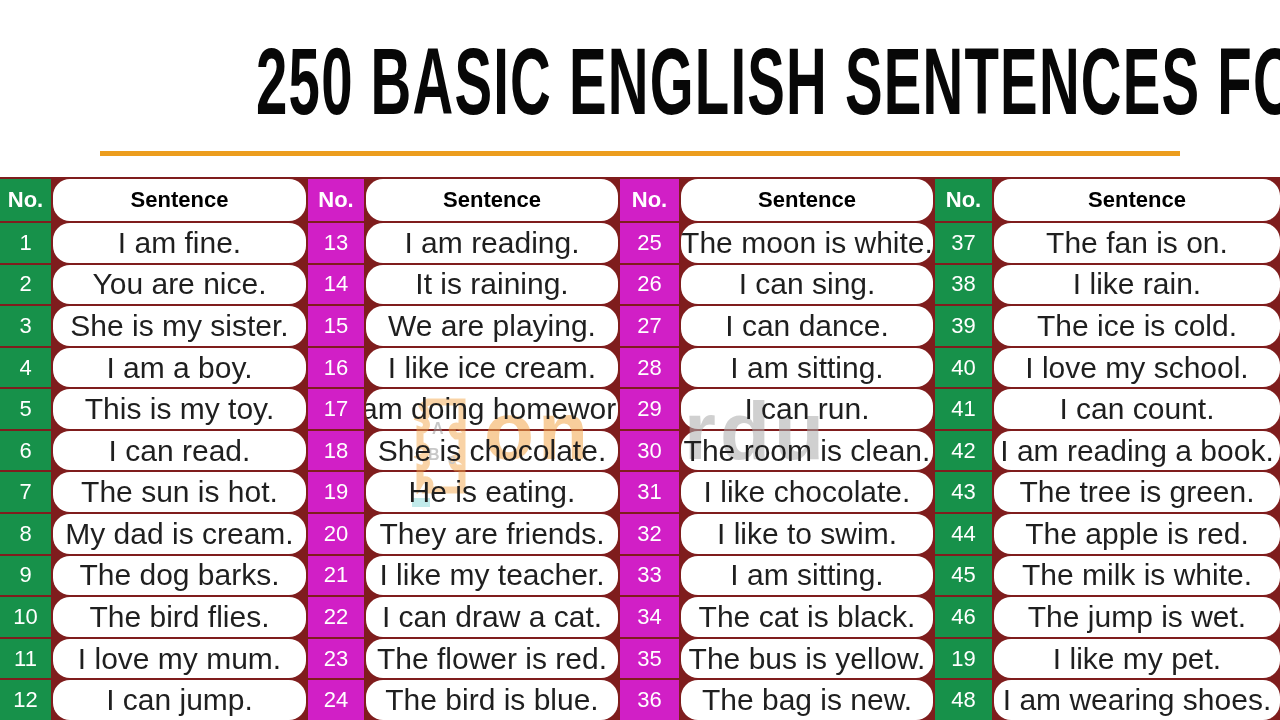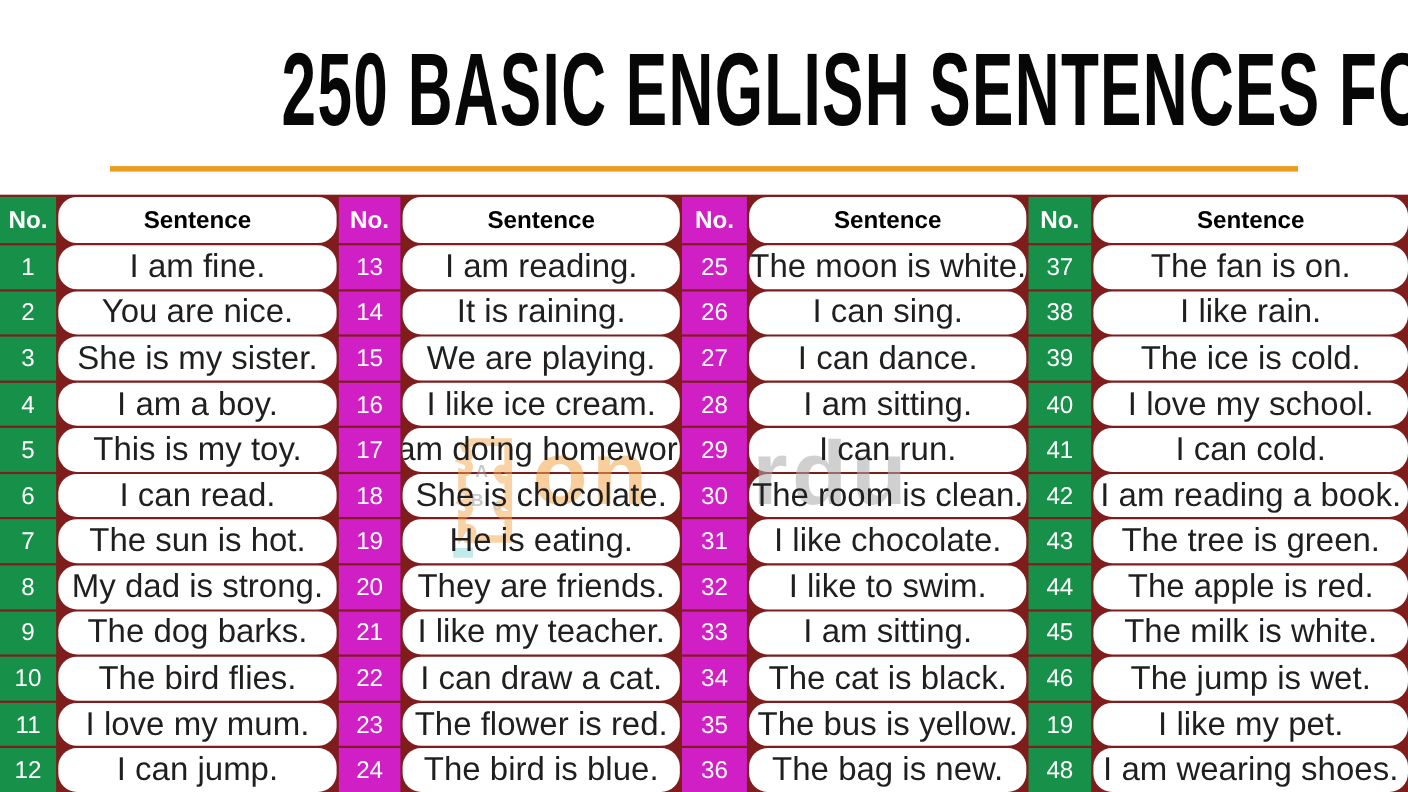--- a/index.html
+++ b/index.html
@@ -184,21 +184,21 @@
     <div class="c m num">
         <span>29</span>
       </div>
     <div class="c w sent">
         <span>I can run.</span>
       </div>
     <div class="c g num">
         <span>41</span>
       </div>
     <div class="c w sent">
-        <span>I can cold.</span>
+        <span>I can count.</span>
       </div>
 
     <div class="c g num">
         <span>6</span>
       </div>
     <div class="c w sent">
         <span>I can read.</span>
       </div>
     <div class="c m num">
         <span>18</span>
@@ -241,21 +241,21 @@
         <span>43</span>
       </div>
     <div class="c w sent">
         <span>The tree is green.</span>
       </div>
 
     <div class="c g num">
         <span>8</span>
       </div>
     <div class="c w sent">
-        <span>My dad is strong.</span>
+        <span>My dad is cream.</span>
       </div>
     <div class="c m num">
         <span>20</span>
       </div>
     <div class="c w sent">
         <span>They are friends.</span>
       </div>
     <div class="c m num">
         <span>32</span>
       </div>

